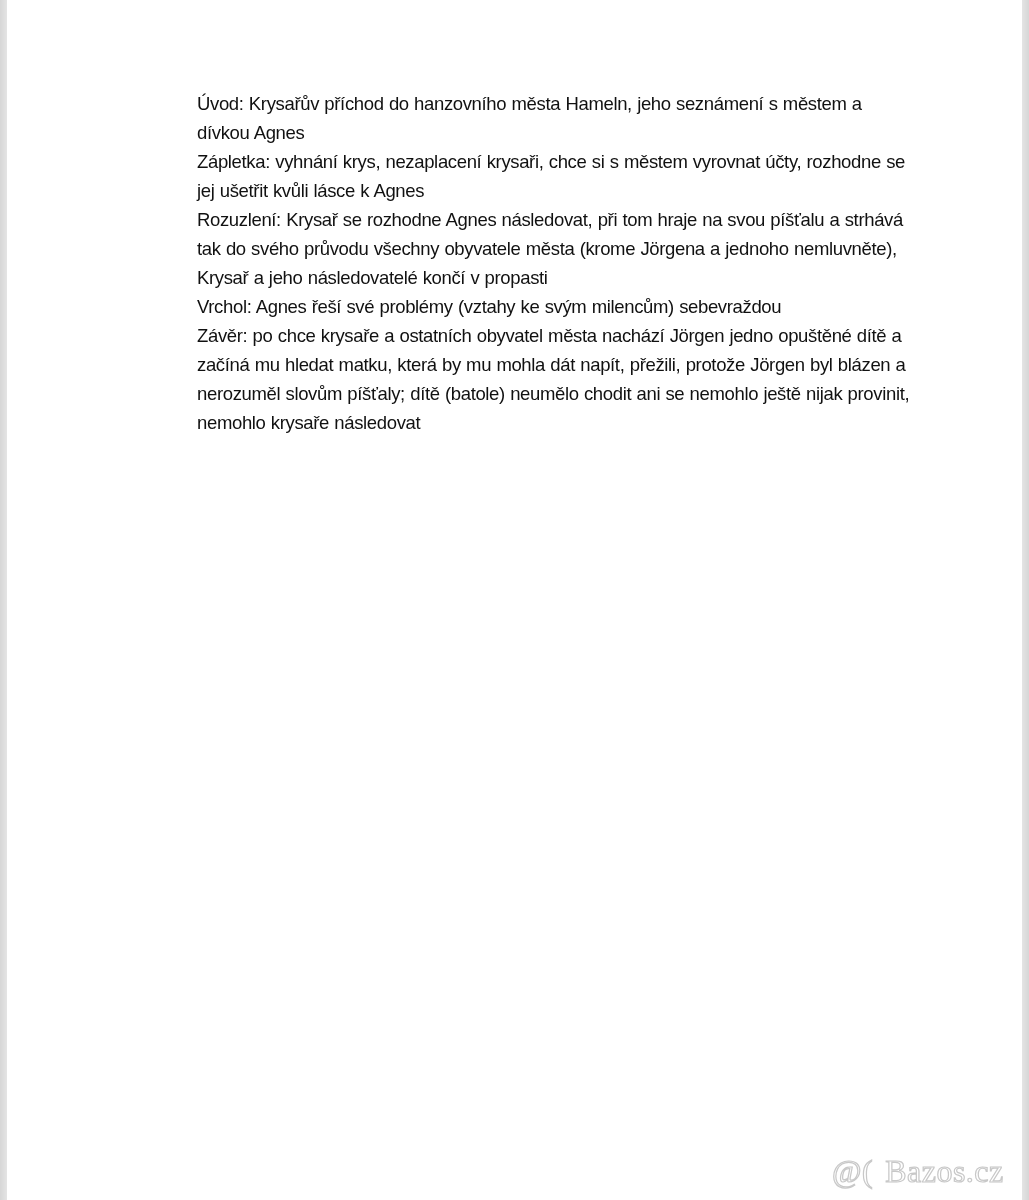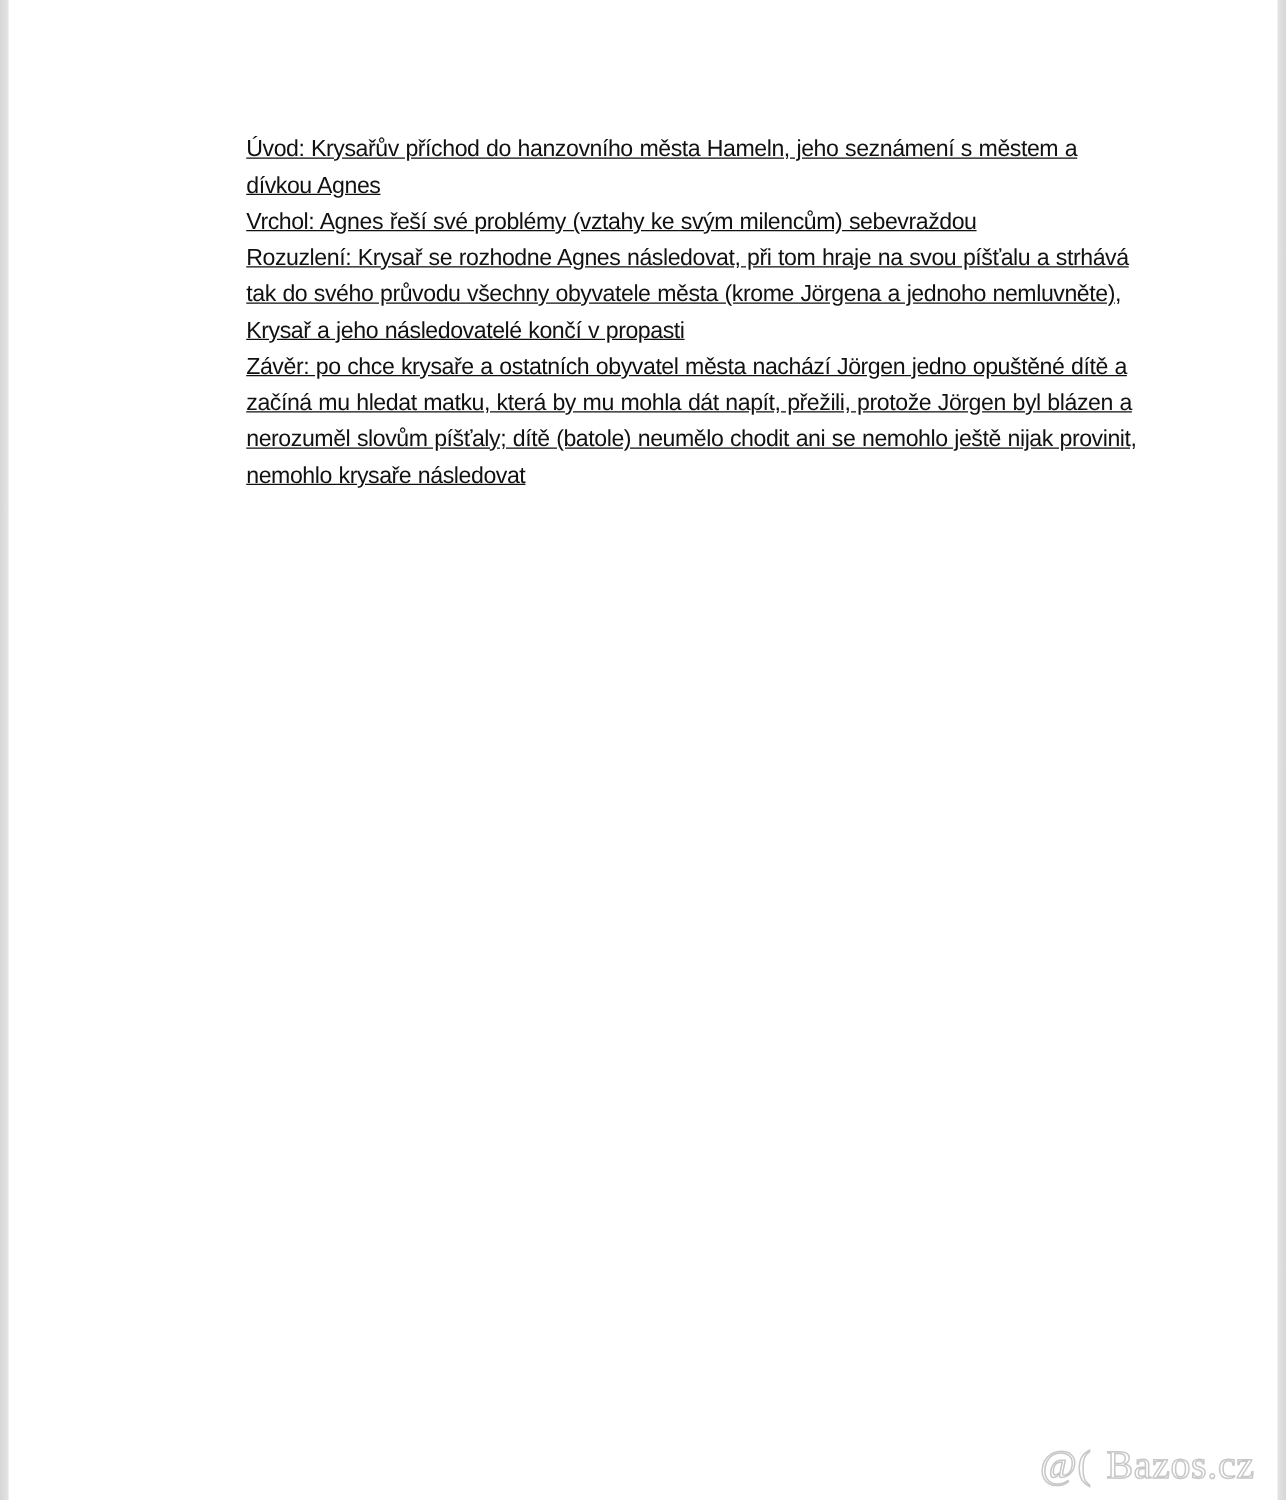--- a/index.html
+++ b/index.html
@@ -30,29 +30,28 @@
     }
     .page {
       position: absolute;
       left: 7px; top: 0;
       width: 1015px; height: 1200px;
       background: #ffffff;
     }
     .content {
       position: absolute;
       left: 190px;
-      top: 104px;
+      top: 89px;
       width: 720px;
       font-family: "Liberation Sans", sans-serif;
       font-size: 18.5px;
       line-height: 29px;
       color: #111111;
       letter-spacing: -0.35px;
       word-spacing: 0.5px;
-      text-decoration: underline;
     }
     .para {
       margin: 0;
       padding: 0;
     }
     .watermark {
       position: absolute;
       left: 832px;
       top: 1153px;
       font-family: Liberation Serif, serif;
@@ -67,22 +66,23 @@
     }
   </style>
 </head>
 <body>
 
 <div class="viewport">
   <div class="edge-left"></div>
   <div class="page">
     <div class="content">
       <p class="para">Úvod: Krysařův příchod do hanzovního města Hameln, jeho seznámení s městem a dívkou Agnes</p>
+      <p class="para">Zápletka: vyhnání krys, nezaplacení krysaři, chce si s městem vyrovnat účty, rozhodne se jej ušetřit kvůli lásce k Agnes</p>
+      <p class="para">Rozuzlení: Krysař se rozhodne Agnes následovat, při tom hraje na svou píšťalu a strhává tak do svého průvodu všechny obyvatele města (krome Jörgena a jednoho nemluvněte), Krysař a jeho následovatelé končí v propasti</p>
       <p class="para">Vrchol: Agnes řeší své problémy (vztahy ke svým milencům) sebevraždou</p>
-      <p class="para">Rozuzlení: Krysař se rozhodne Agnes následovat, při tom hraje na svou píšťalu a strhává tak do svého průvodu všechny obyvatele města (krome Jörgena a jednoho nemluvněte), Krysař a jeho následovatelé končí v propasti</p>
       <p class="para">Závěr: po chce krysaře a ostatních obyvatel města nachází Jörgen jedno opuštěné dítě a začíná mu hledat matku, která by mu mohla dát napít, přežili, protože Jörgen byl blázen a nerozuměl slovům píšťaly; dítě (batole) neumělo chodit ani se nemohlo ještě nijak provinit, nemohlo krysaře následovat</p>
     </div>
   </div>
   <div class="edge-right"></div>
   <div class="watermark">
     <span class="logo">@(</span><span>Bazos.cz</span>
   </div>
 </div>
 
 </body></html>

